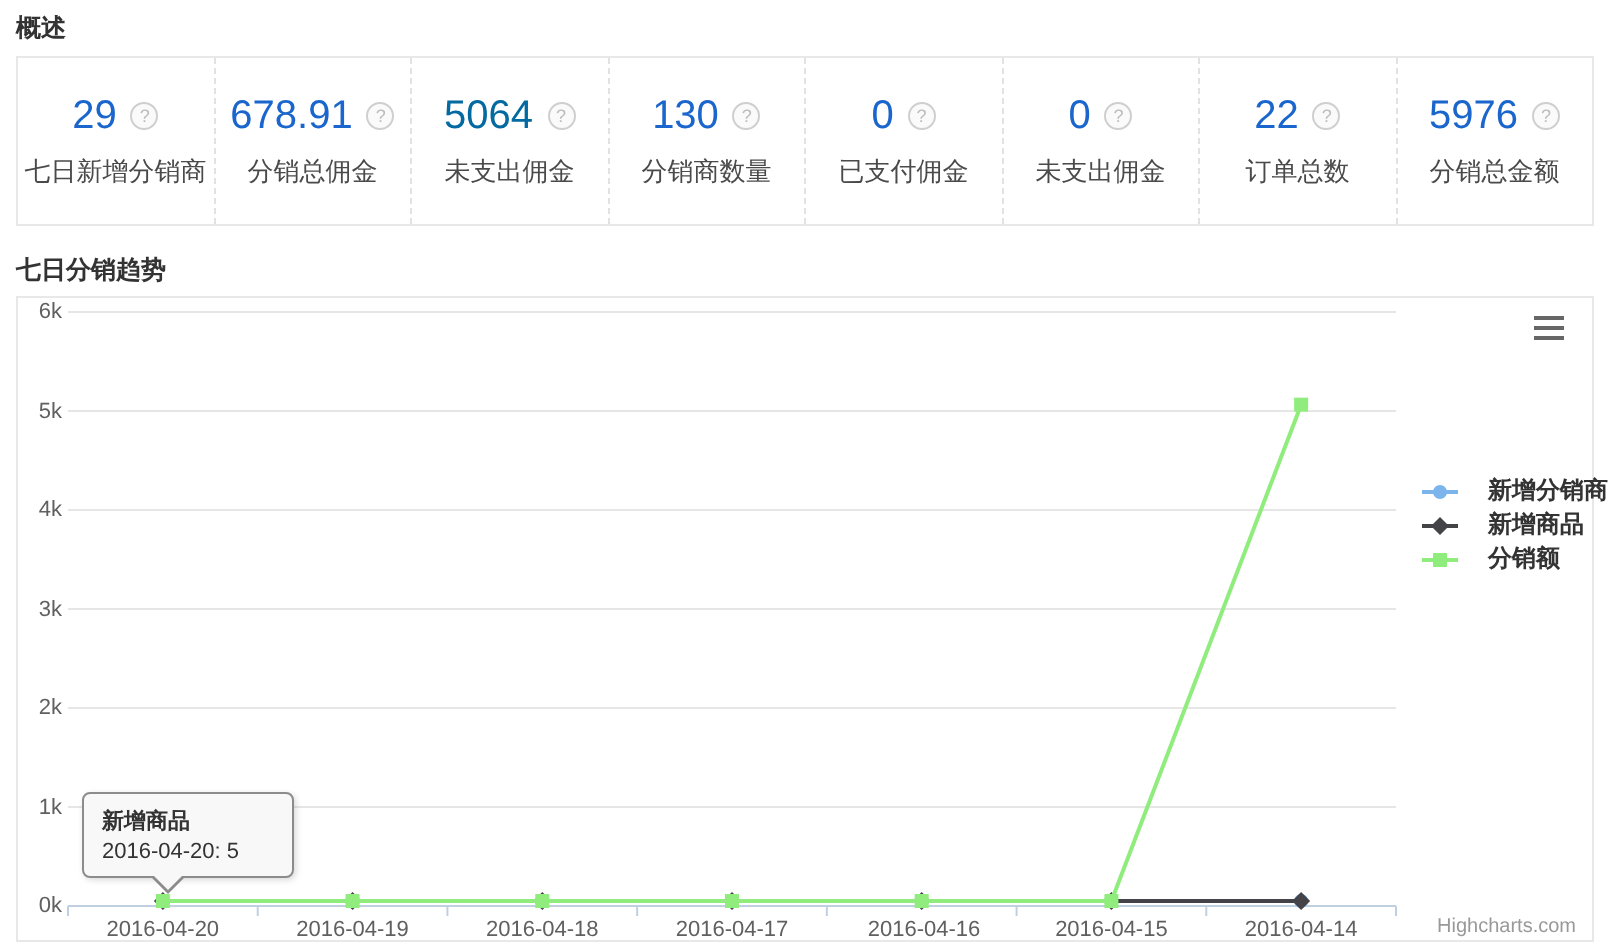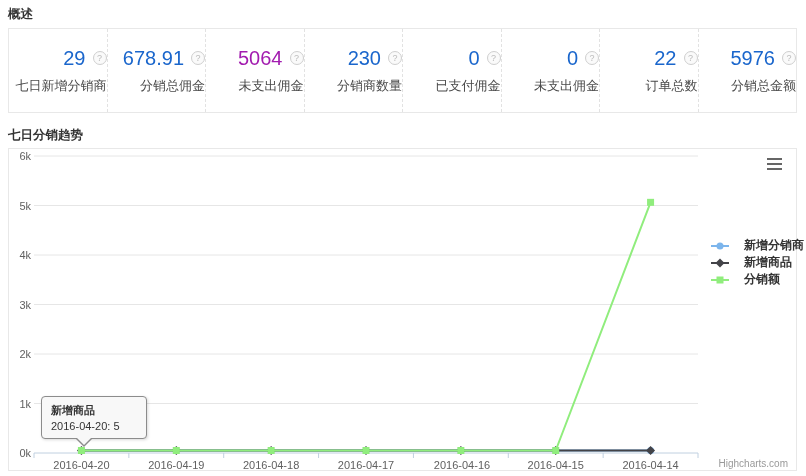--- a/index.html
+++ b/index.html
@@ -2,21 +2,21 @@
 <html><head>
 <meta charset="utf-8">
 <style>
   html,body{margin:0;padding:0;width:806px;height:476px;background:#fff;overflow:hidden;
     font-family:"Liberation Sans","DejaVu Sans",sans-serif;}
   .section-title{position:absolute;left:8px;font-size:12.5px;font-weight:bold;color:#333;}
   
   .stats-panel{position:absolute;left:8px;top:28px;width:789px;height:85px;
     border:1px solid #e8e8e8;background:#fff;display:flex;box-sizing:border-box;}
   .card{flex:1;border-right:1px dashed #e2e2e2;display:flex;flex-direction:column;
-    align-items:flex-end;justify-content:center;}
+    align-items:center;justify-content:center;}
   .card:last-child{border-right:none;}
   .card-top{display:flex;align-items:center;}
   .card-value{font-size:20px;color:#1a66cc;}
   .help-icon{width:12px;height:12px;margin-left:7px;border-radius:50%;border:1px solid #cfcfcf;
     color:#bbb;font-size:9px;line-height:12px;text-align:center;cursor:pointer;background:#fafafa;}
   .card-label{font-size:13px;color:#4a4a4a;margin-top:7px;white-space:nowrap;}
   
   .chart-panel{position:absolute;left:8px;top:148px;width:789px;height:323px;
     border:1px solid #e8e8e8;background:#fff;box-sizing:border-box;padding-left:46px;}
   .chart-svg{position:absolute;left:0;top:0;}
@@ -56,28 +56,28 @@
   </div>
   <div class="card">
     <div class="card-top">
         <span class="card-value" style="color: rgb(26, 102, 204);">678.91</span>
         <span class="help-icon">?</span>
       </div>
     <div class="card-label">分销总佣金</div>
   </div>
   <div class="card">
     <div class="card-top">
-        <span class="card-value" style="color: #a21caf;">5064</span>
+        <span class="card-value" style="color: #0369a1;">5064</span>
         <span class="help-icon">?</span>
       </div>
     <div class="card-label">未支出佣金</div>
   </div>
   <div class="card">
     <div class="card-top">
-        <span class="card-value" style="color: rgb(26, 102, 204);">230</span>
+        <span class="card-value" style="color: rgb(26, 102, 204);">130</span>
         <span class="help-icon">?</span>
       </div>
     <div class="card-label">分销商数量</div>
   </div>
   <div class="card">
     <div class="card-top">
         <span class="card-value" style="color: rgb(26, 102, 204);">0</span>
         <span class="help-icon">?</span>
       </div>
     <div class="card-label">已支付佣金</div>

